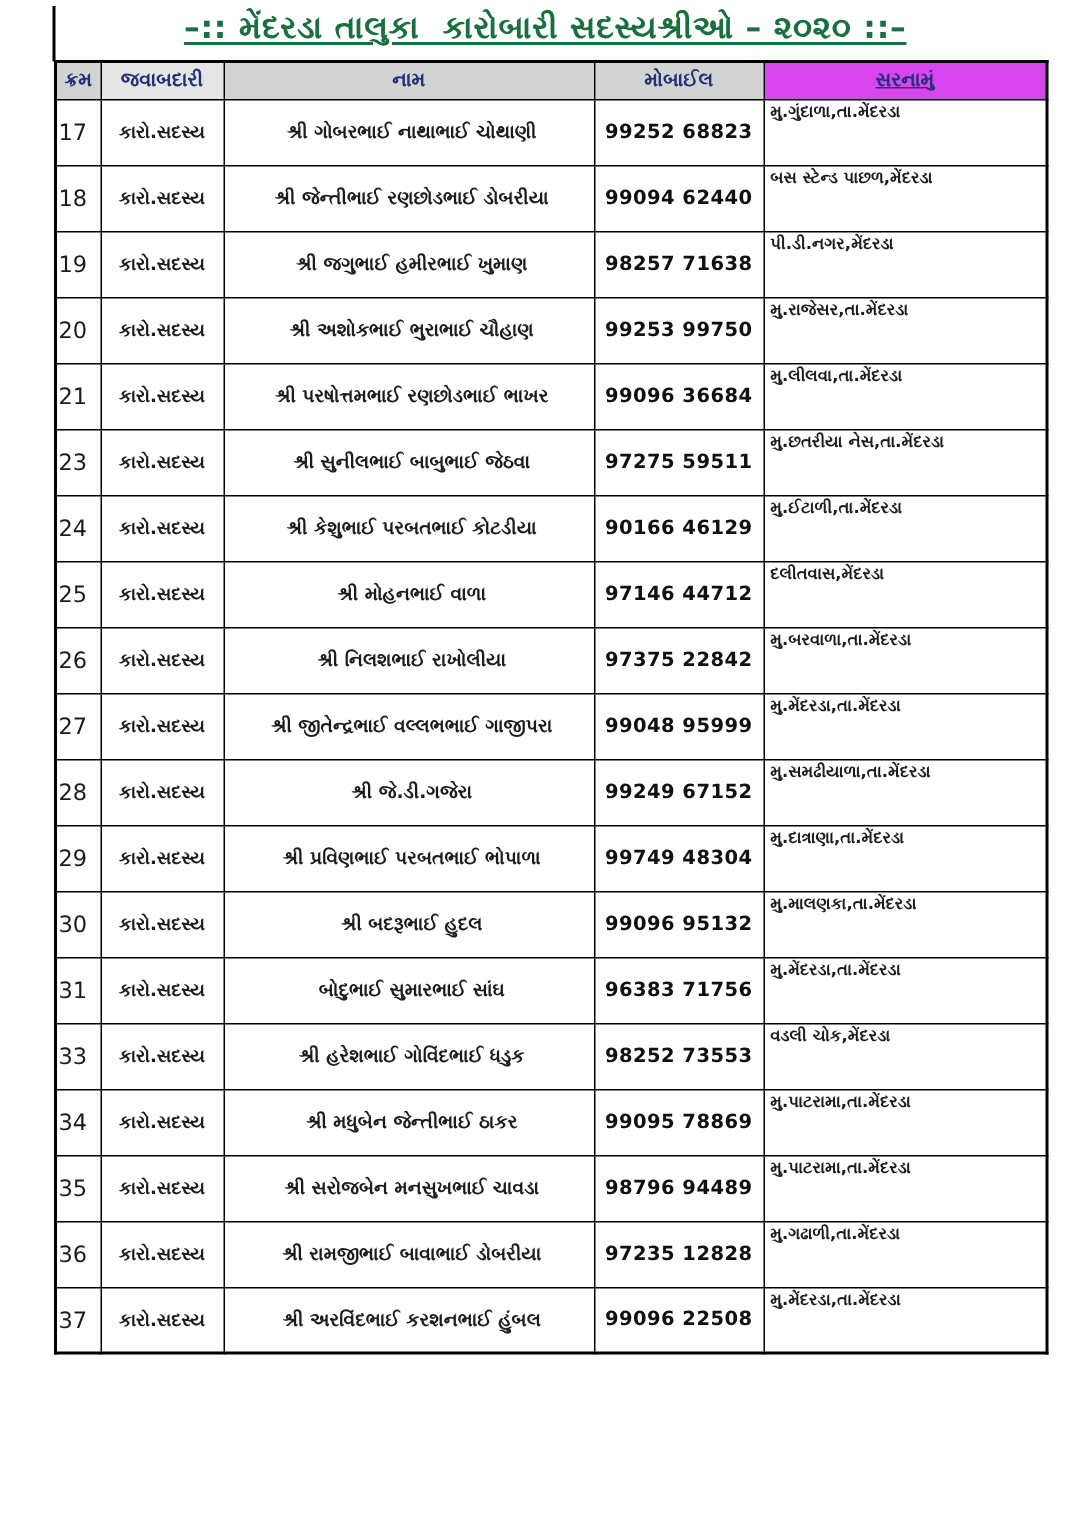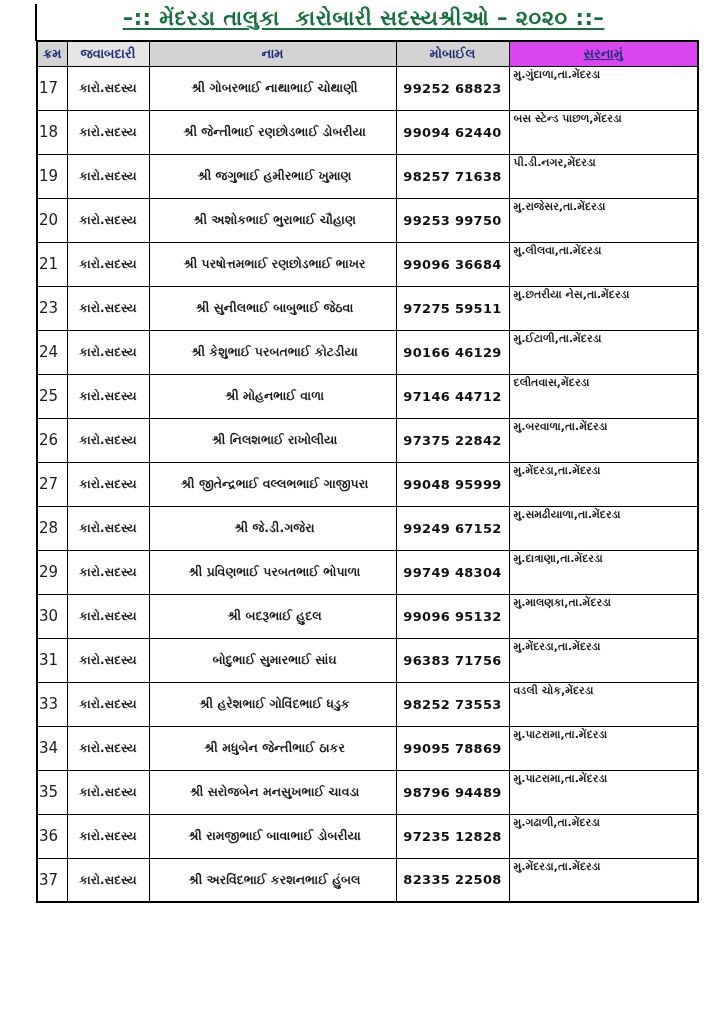--- a/index.html
+++ b/index.html
@@ -249,17 +249,17 @@
     <td class="cell-no">36</td>
     <td class="cell-role">કારો.સદસ્ય</td>
     <td class="cell-name">શ્રી રામજીભાઈ બાવાભાઈ ડોબરીયા</td>
     <td class="cell-mobile">97235 12828</td>
     <td class="cell-address">મુ.ગઢાળી,તા.મેંદરડા</td>
   </tr>
       <tr>
     <td class="cell-no">37</td>
     <td class="cell-role">કારો.સદસ્ય</td>
     <td class="cell-name">શ્રી અરવિંદભાઈ કરશનભાઈ હુંબલ</td>
-    <td class="cell-mobile">82335 22508</td>
+    <td class="cell-mobile">99096 22508</td>
     <td class="cell-address">મુ.મેંદરડા,તા.મેંદરડા</td>
   </tr>
     </tbody>
 </table>
 
 </body></html>

